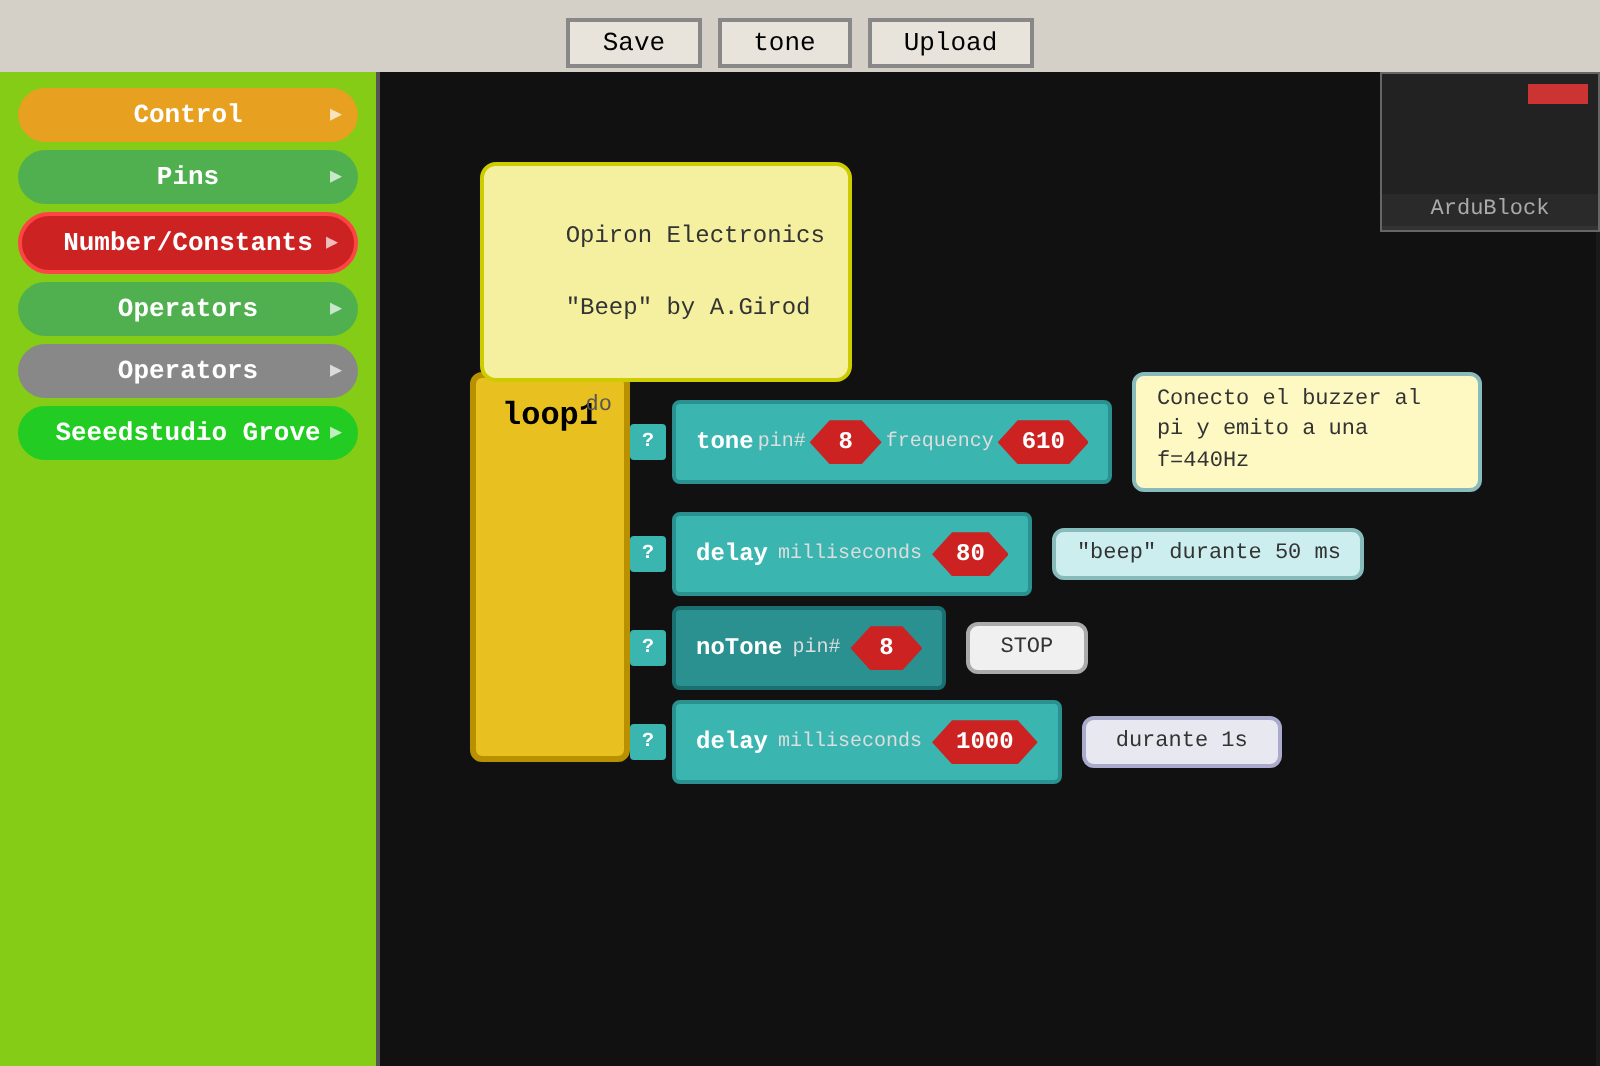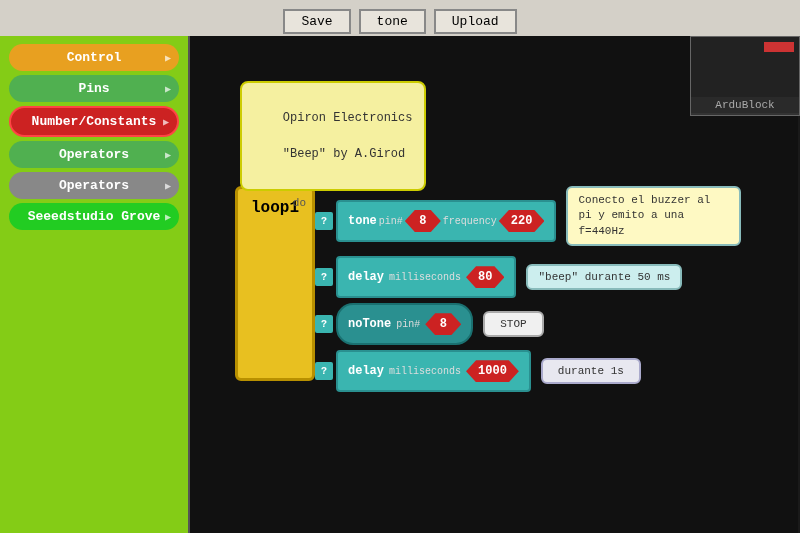--- a/index.html
+++ b/index.html
@@ -318,21 +318,21 @@
 
   <div style="position: absolute; top: 155px; left: 125px; display: flex; flex-direction: column; gap: 5px; z-index: 4;">
 
     <div class="block-row-wrapper">
       <div class="row-q">?</div>
       <div class="block-teal" style="height:42px; gap:2px; align-items:center;">
         <span class="block-label">tone</span>
         <span class="block-sublabel">pin#</span>
         <span class="hex-value">8</span>
         <span class="block-sublabel">frequency</span>
-        <span class="hex-value">220</span>
+        <span class="hex-value">610</span>
       </div>
       <div class="balloon balloon-large" style="position:relative; right:auto; margin-left:10px; width:175px;">
         <span>Conecto el buzzer al pi
 y emito a una f=440Hz</span>
       </div>
     </div>
 
     <div class="block-row-wrapper">
       <div class="row-q">?</div>
       <div class="block-teal" style="height:42px; gap:5px; align-items:center;">
@@ -340,21 +340,21 @@
         <span class="block-sublabel">milliseconds</span>
         <span class="hex-value">80</span>
       </div>
       <div class="balloon" style="position:relative; margin-left:10px; background:#cceeee; border:2px solid #88bbbb;">
         <span>"beep" durante 50 ms</span>
       </div>
     </div>
 
     <div class="block-row-wrapper">
       <div class="row-q">?</div>
-      <div class="block-teal" style="height:42px; gap:5px; align-items:center; background:#2a9090; border-color:#1a7070;border-radius:17px;">
+      <div class="block-teal" style="height:42px; gap:5px; align-items:center; background:#2a9090; border-color:#1a7070;">
         <span class="block-label">noTone</span>
         <span class="block-sublabel">pin#</span>
         <span class="hex-value">8</span>
       </div>
       <div class="balloon balloon-stop" style="position:relative; margin-left:10px; background:#f0f0f0; border:2px solid #aaa; padding: 5px 15px;">
         <span>STOP</span>
       </div>
     </div>
 
     <div class="block-row-wrapper">

